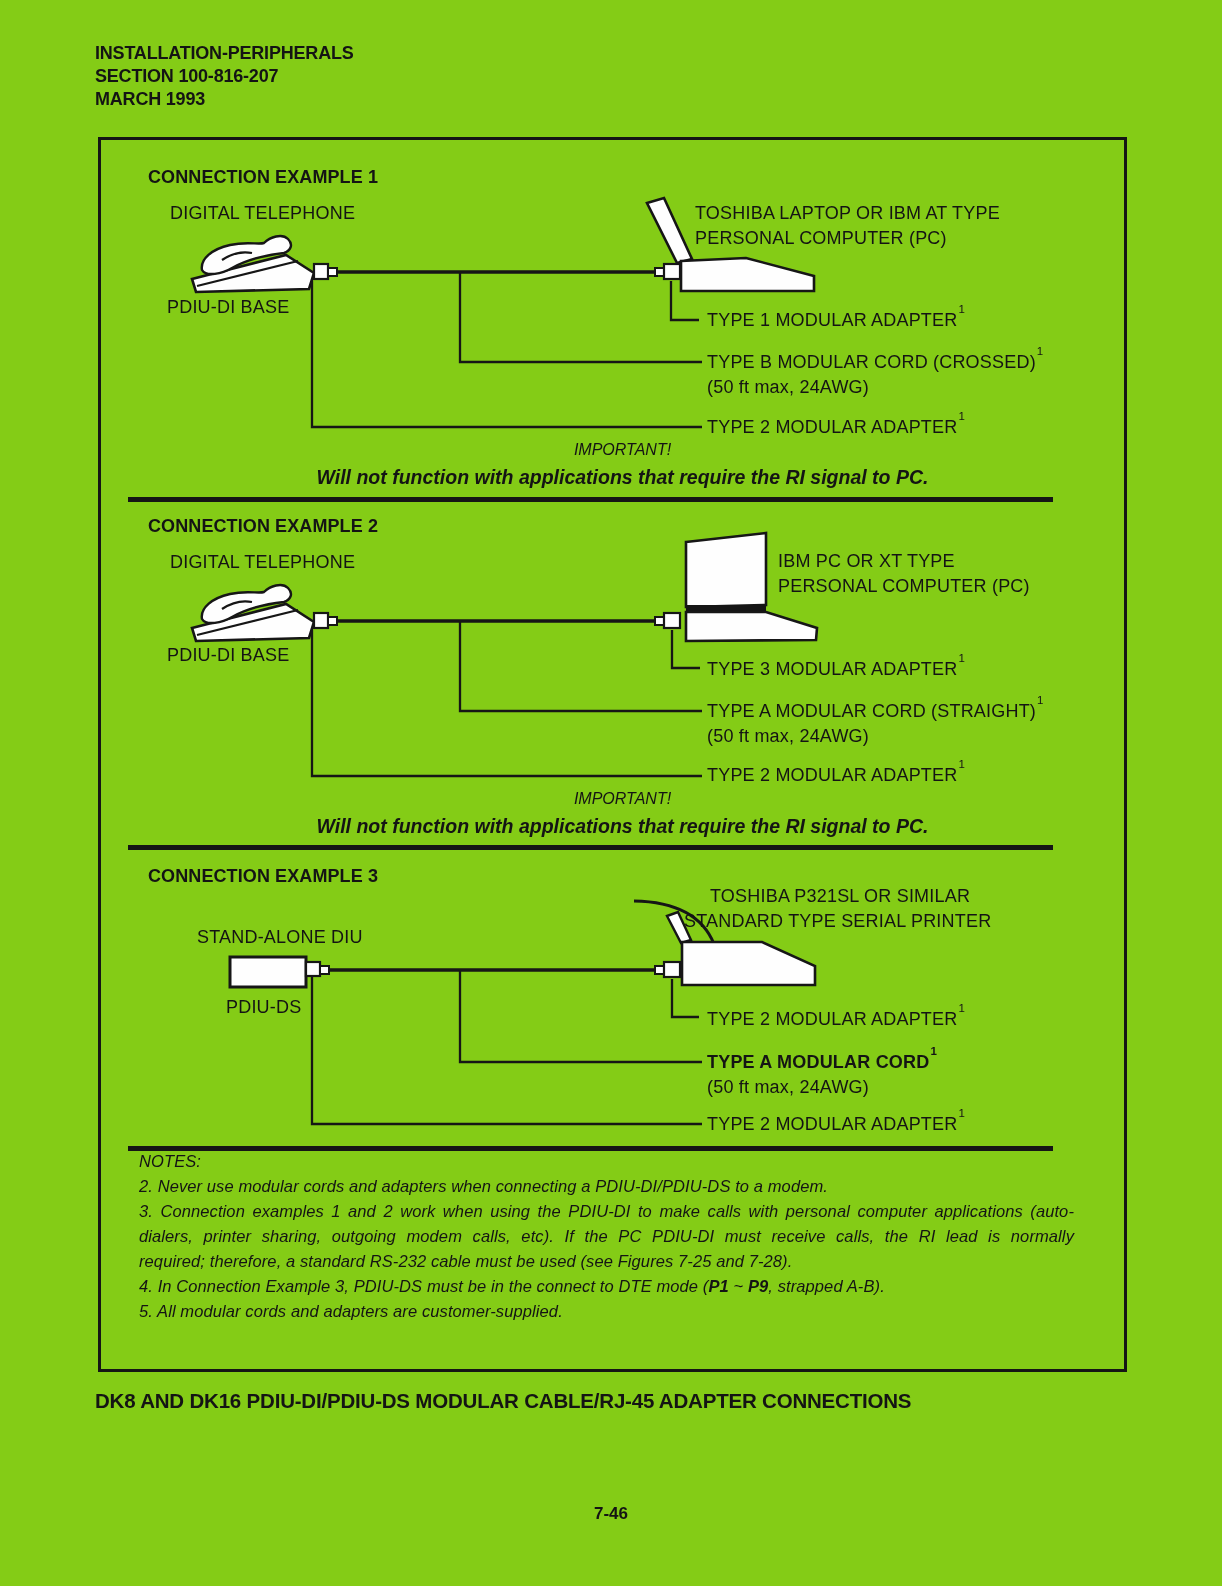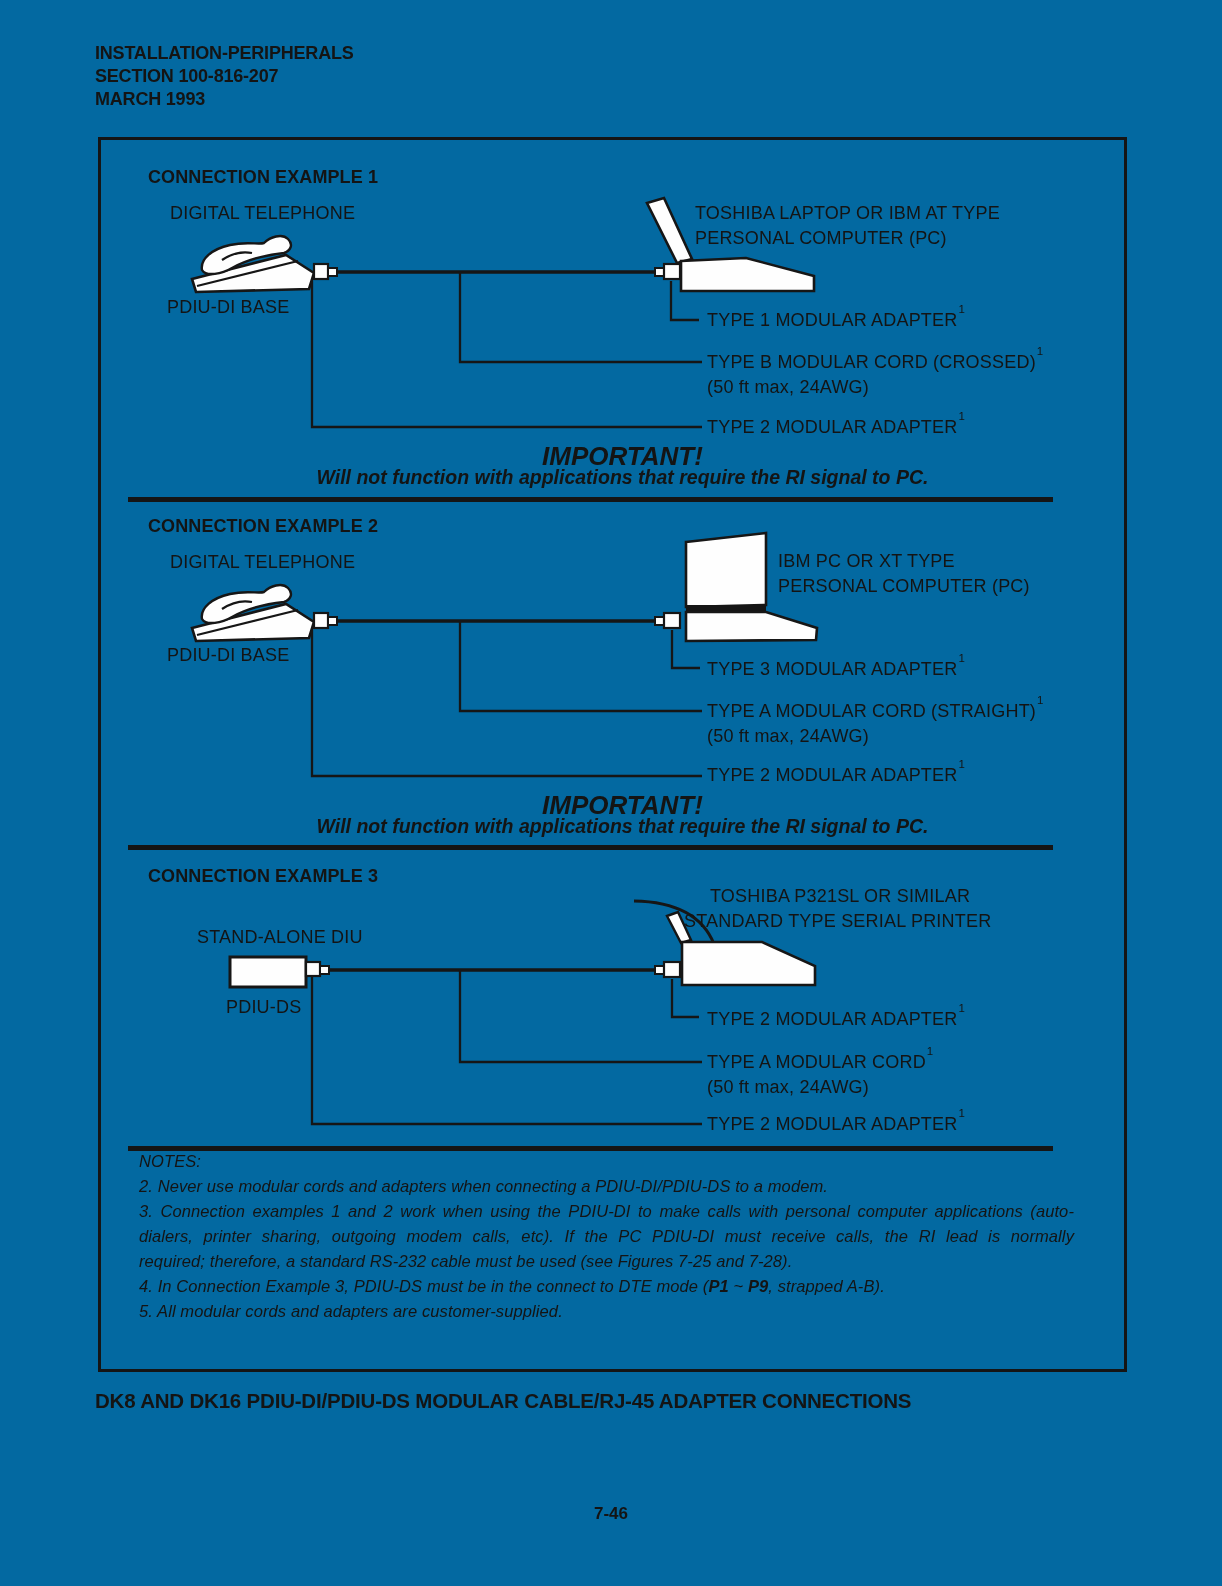--- a/index.html
+++ b/index.html
@@ -1,28 +1,28 @@
 <!DOCTYPE html>
 <html><head>
 <meta charset="utf-8">
 <style>
   html,body{margin:0;padding:0;background:#e8e8e8;}
   .page{
-    position:relative;width:1222px;height:1586px;background:#0369a1;
+    position:relative;width:1222px;height:1586px;background:#84cc16;
     font-family:"Liberation Sans","DejaVu Sans",sans-serif;color:#141414;
     overflow:hidden;margin:0 auto;
   }
   .abs{position:absolute;white-space:nowrap;}
   .hdr-line{font-weight:700;font-size:18px;line-height:23px;letter-spacing:-.2px;}
   .section-title{font-weight:700;font-size:18px;letter-spacing:.1px;}
   .lbl{font-size:18px;letter-spacing:.2px;}
   .dev-lbl{font-size:18px;letter-spacing:.2px;}
   sup.fn{font-size:11.5px;position:relative;top:-6px;left:1px;letter-spacing:0;}
   .imp-wrap{position:absolute;left:170px;width:905px;text-align:center;}
-  .imp-title{font-weight:700;font-style:italic;font-size:26px;}
+  .imp-title{font-weight:400;font-style:italic;font-size:16px;}
   .imp-text{font-weight:700;font-style:italic;font-size:19.5px;}
   .main-box{
     position:absolute;left:98px;top:137px;width:1023px;height:1229px;
     border:3px solid #151515;background:transparent;
   }
   .lineart{position:absolute;left:0;top:0;pointer-events:none;}
   .notes{position:absolute;left:139px;top:1152px;width:935px;}
   .note-line{font-style:italic;font-size:16.5px;height:25px;letter-spacing:.1px;}
   .note-just{text-align:justify;text-align-last:justify;}
   .note-indent{}
@@ -143,21 +143,21 @@
   <div class="abs lbl" style="left:707px;top:764px;"><span>TYPE 2 MODULAR ADAPTER</span><sup class="fn">1</sup></div>
   <div class="imp-wrap" style="top:790px;"><span class="imp-title">IMPORTANT!</span></div>
   <div class="imp-wrap" style="top:815px;"><span class="imp-text">Will not function with applications that require the RI signal to PC.</span></div>
 
   <div class="abs section-title" style="left:148px;top:866px;">CONNECTION EXAMPLE 3</div>
   <div class="abs dev-lbl" style="left:197px;top:927px;">STAND-ALONE DIU</div>
   <div class="abs dev-lbl" style="left:226px;top:997px;">PDIU-DS</div>
   <div class="abs dev-lbl" style="left:710px;top:886px;">TOSHIBA P321SL OR SIMILAR</div>
   <div class="abs dev-lbl" style="left:684px;top:911px;">STANDARD TYPE SERIAL PRINTER</div>
   <div class="abs lbl" style="left:707px;top:1008px;"><span>TYPE 2 MODULAR ADAPTER</span><sup class="fn">1</sup></div>
-  <div class="abs lbl" style="left:707px;top:1051px;"><span>TYPE A MODULAR CORD</span><sup class="fn">1</sup></div>
+  <div class="abs lbl" style="left:707px;top:1051px;font-weight:bold;"><span>TYPE A MODULAR CORD</span><sup class="fn">1</sup></div>
   <div class="abs lbl" style="left:707px;top:1077px;">(50 ft max, 24AWG)</div>
   <div class="abs lbl" style="left:707px;top:1113px;"><span>TYPE 2 MODULAR ADAPTER</span><sup class="fn">1</sup></div>
 
   <div class="notes">
     <div class="note-line">NOTES:</div>
     <div class="note-line">2. Never use modular cords and adapters when connecting a PDIU-DI/PDIU-DS to a modem.</div>
     <div class="note-line note-just">3. Connection examples 1 and 2 work when using the PDIU-DI to make calls with personal computer applications (auto-</div>
     <div class="note-line note-just note-indent">dialers, printer sharing, outgoing modem calls, etc). If the PC PDIU-DI must receive calls, the RI lead is normally</div>
     <div class="note-line note-indent">required; therefore, a standard RS-232 cable must be used (see Figures 7-25 and 7-28).</div>
     <div class="note-line"><span>4. In Connection Example 3, PDIU-DS must be in the connect to DTE mode (</span><span class="nb">P1</span><span> ~ </span><span class="nb">P9</span><span>, strapped A-B).</span></div>

